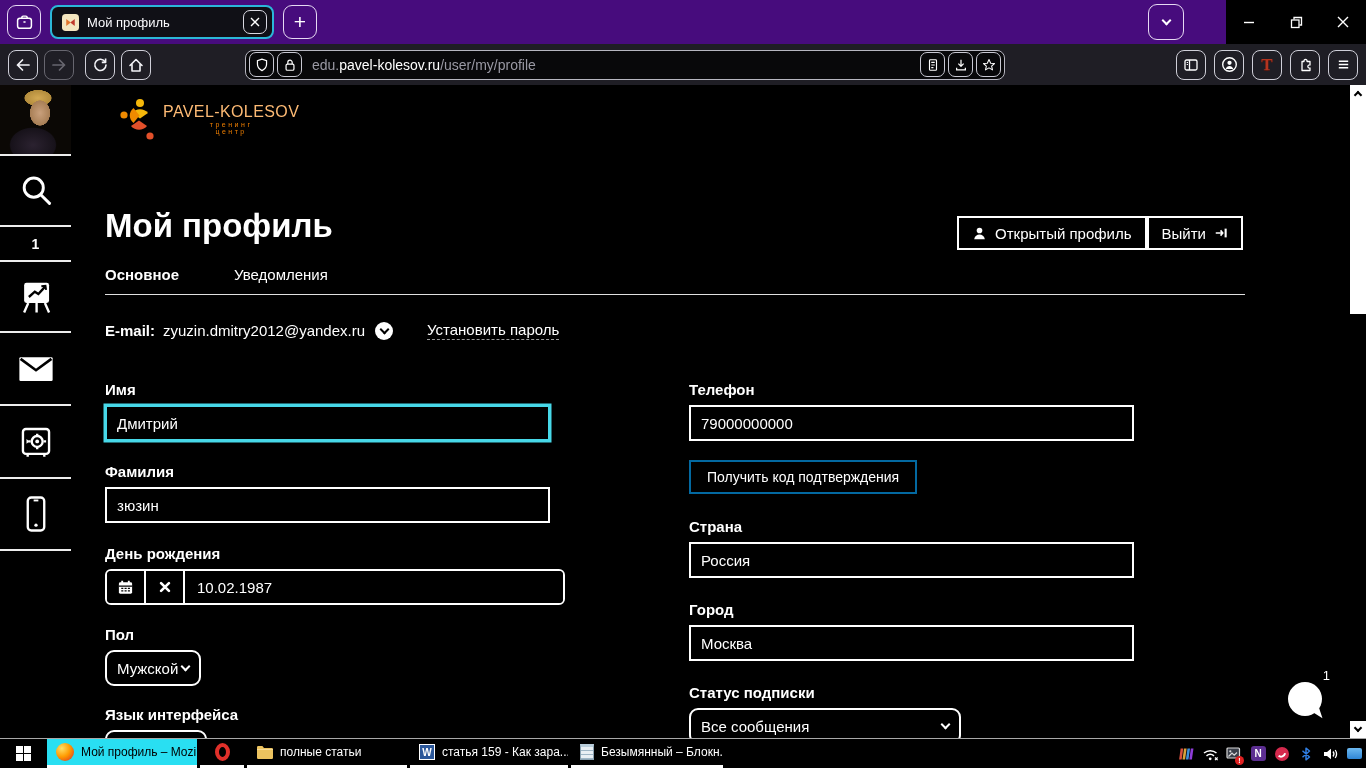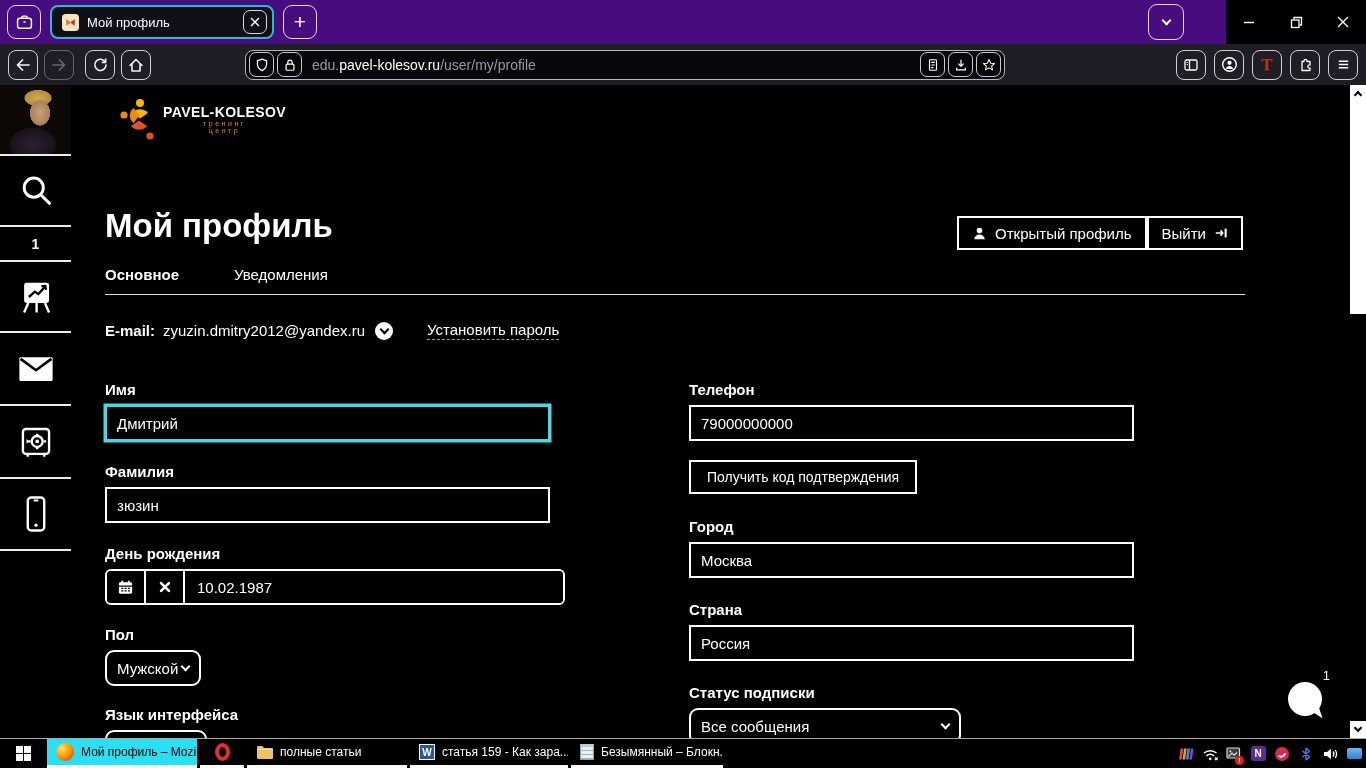--- a/index.html
+++ b/index.html
@@ -36,21 +36,21 @@
   .photo{width:71px;height:69px;background:
     radial-gradient(ellipse 16px 20px at 40px 28px,#c9a07c 0%,#a87f56 62%,rgba(0,0,0,0) 64%),
     radial-gradient(ellipse 22px 13px at 38px 13px,#d3a953 0%,#b38c3c 60%,rgba(0,0,0,0) 63%),
     radial-gradient(ellipse 32px 24px at 33px 60px,#2b2230 0%,#17121a 70%,rgba(0,0,0,0) 74%),
     #0b0805}
   .side-badge{font-size:14px;font-weight:bold}
 
   
   .main{position:absolute;left:71px;top:85px;right:16px;bottom:30px;background:#000;overflow:hidden}
   .logo{position:absolute;left:49px;top:13px;display:flex;align-items:center;gap:7px}
-  .logo-text .brand{font-size:14px;font-weight:bold;letter-spacing:.4px;color:#ffffff}
+  .logo-text .brand{font-size:16px;font-weight:normal;letter-spacing:.4px;color:#fdba74}
   .logo-text .tl{font-size:7px;letter-spacing:2.5px;color:#ef7f00;text-align:center}
   .page-title{position:absolute;left:34px;top:122px;font-size:33px;font-weight:bold;color:#fff}
   .head-actions{position:absolute;top:131px;right:107px;display:flex;gap:0}
   .hbtn{height:34px;border:2px solid #fff;background:#000;color:#fff;font-size:15px;padding:0 13px;display:inline-flex;align-items:center;gap:8px;font-family:inherit;white-space:nowrap}
   .sect-tabs{position:absolute;left:34px;top:181px;width:1140px;display:flex;gap:55px;padding-bottom:11px;border-bottom:1.5px solid #e0e0e0;font-size:15px}
   .sect-tab.active{font-weight:bold}
   .email-row{position:absolute;left:34px;top:236px;display:flex;align-items:center;gap:8px;font-size:15px}
   .email-row .lbl{font-weight:bold}
   .circ{width:18px;height:18px;border-radius:50%;background:#fff;display:inline-flex;align-items:center;justify-content:center;margin-left:2px}
   .chev{width:7px;height:7px;border-right:2px solid #fff;border-bottom:2px solid #fff;transform:rotate(45deg);margin-top:-4px;flex:none}
@@ -60,21 +60,21 @@
   .col{position:absolute;top:296px;width:445px}
   .col.left{left:34px}.col.right{left:618px}
   .f{margin-bottom:22px}
   .flabel{font-size:15px;font-weight:bold;margin-bottom:7px}
   .ti{width:100%;height:36px;background:#000;border:2px solid #fff;color:#fff;font-size:15px;padding:0 10px;font-family:inherit}
   .ti.focused{border-color:#47d8e8;box-shadow:0 0 0 1.5px #47d8e8}
   .select{height:29px;border:2px solid #fff;border-radius:9px;display:flex;align-items:center;justify-content:space-between;padding:16px 10px;font-size:15px;background:#000;cursor:default}
   .dategroup{display:flex;height:36px;width:460px;border:2px solid #fff;border-radius:6px;overflow:hidden}
   .dbtn{width:39px;background:#000;border:none;border-right:2px solid #fff;display:flex;align-items:center;justify-content:center;color:#fff;flex:none}
   .dinput{flex:1;background:#000;border:none;color:#fff;font-size:15px;padding:0 12px;font-family:inherit}
-  .codebtn{height:34px;border:2px solid #ffffff;background:#000;color:#fff;font-size:14px;padding:0 16px;font-family:inherit;margin-bottom:24px}
+  .codebtn{height:34px;border:2px solid #0369a1;background:#000;color:#fff;font-size:14px;padding:0 16px;font-family:inherit;margin-bottom:24px}
 
   .chat{position:absolute;right:28px;top:597px;width:34px;height:34px;border-radius:50%;background:#fff}
   .chat::after{content:"";position:absolute;right:1px;bottom:-4px;width:0;height:0;border-left:9px solid transparent;border-top:11px solid #fff;transform:rotate(-18deg)}
   .chat .cnt{position:absolute;top:-14px;right:-8px;color:#fff;font-size:13px}
 
   
   .scroll{position:absolute;right:0;top:85px;width:16px;bottom:30px;background:#000}
   .sbtn{position:absolute;left:0;width:16px;height:17px;background:#fff;display:flex;align-items:center;justify-content:center}
   .sbtn.up{top:0}.sbtn.down{bottom:0}
   .schev{width:6px;height:6px;border-right:2px solid #000;border-bottom:2px solid #000}
@@ -373,26 +373,26 @@
       </div>
     </div>
 
     <div class="col right">
       <div class="f" style="margin-bottom:19px">
         <div class="flabel">Телефон</div>
         <input class="ti" value="79000000000" style="">
       </div>
       <button class="codebtn">Получить код подтверждения</button>
       <div class="f" style="margin-bottom:23px">
+        <div class="flabel">Страна</div>
+        <input class="ti" value="Россия" style="">
+      </div>
+      <div class="f" style="margin-bottom:23px">
         <div class="flabel">Город</div>
         <input class="ti" value="Москва" style="">
-      </div>
-      <div class="f" style="margin-bottom:23px">
-        <div class="flabel">Страна</div>
-        <input class="ti" value="Россия" style="">
       </div>
       <div class="f">
         <div class="flabel">Статус подписки</div>
         <div class="select" style="width:272px">
           <span>Все сообщения</span>
           <span class="chev"></span>
         </div>
       </div>
     </div>
 

